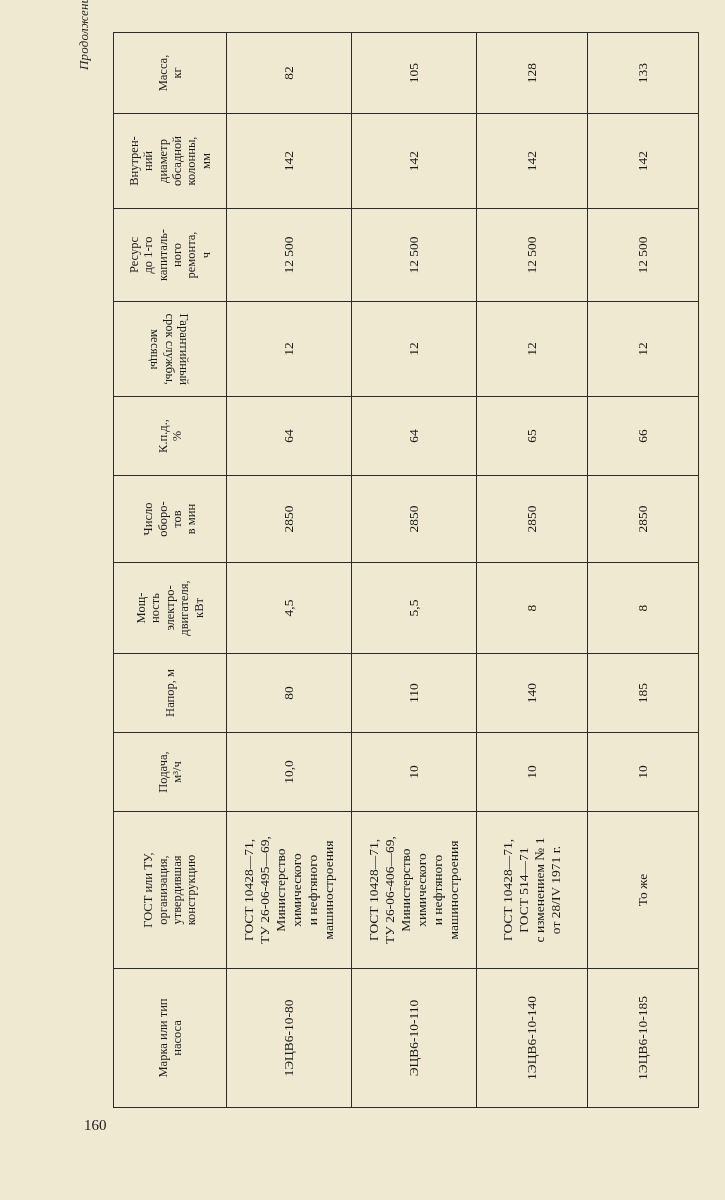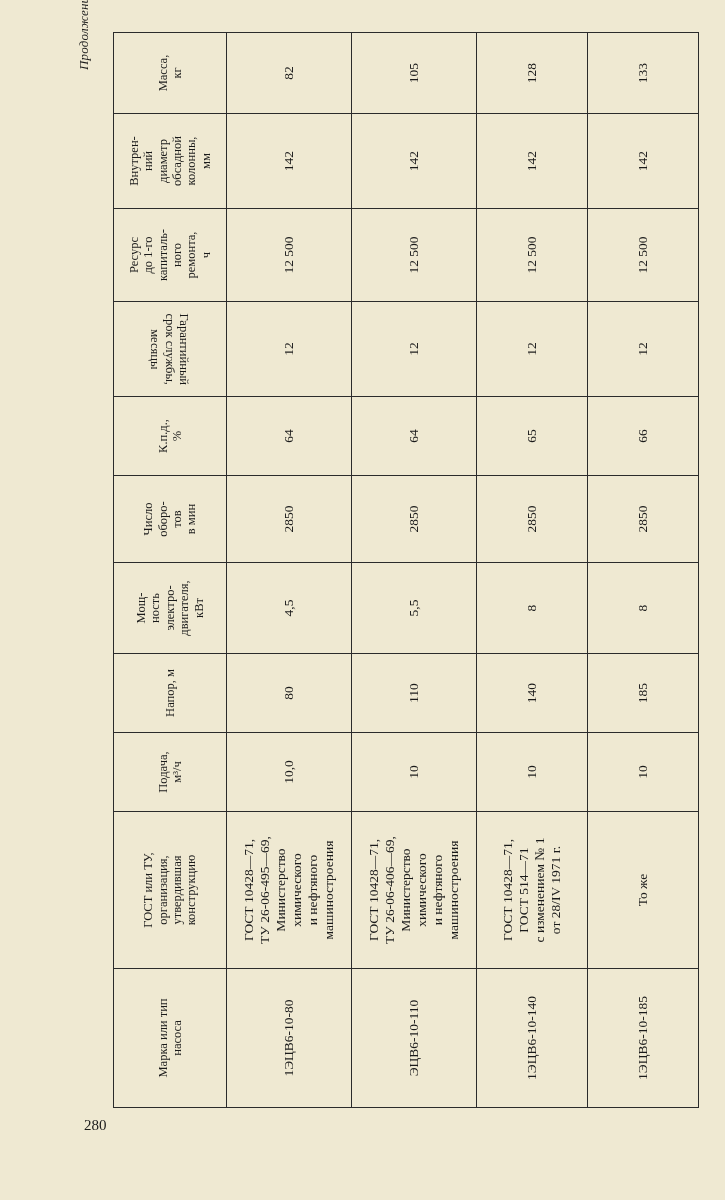--- a/index.html
+++ b/index.html
@@ -215,15 +215,15 @@
           <td class="c6">66</td>
           <td class="c7">12</td>
           <td class="c8">12 500</td>
           <td class="c9">142</td>
           <td class="c10">133</td>
         </tr>
       </tbody>
     </table>
   </div>
 
-  <div class="page-number">280</div>
+  <div class="page-number">160</div>
 
 </div>
 
 </body></html>

